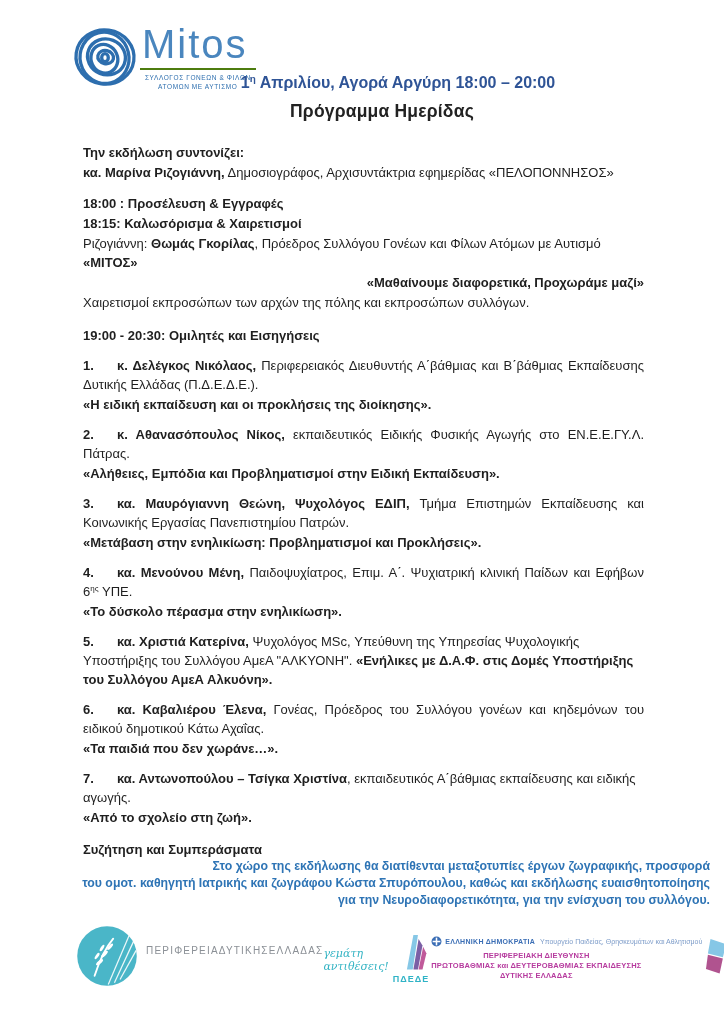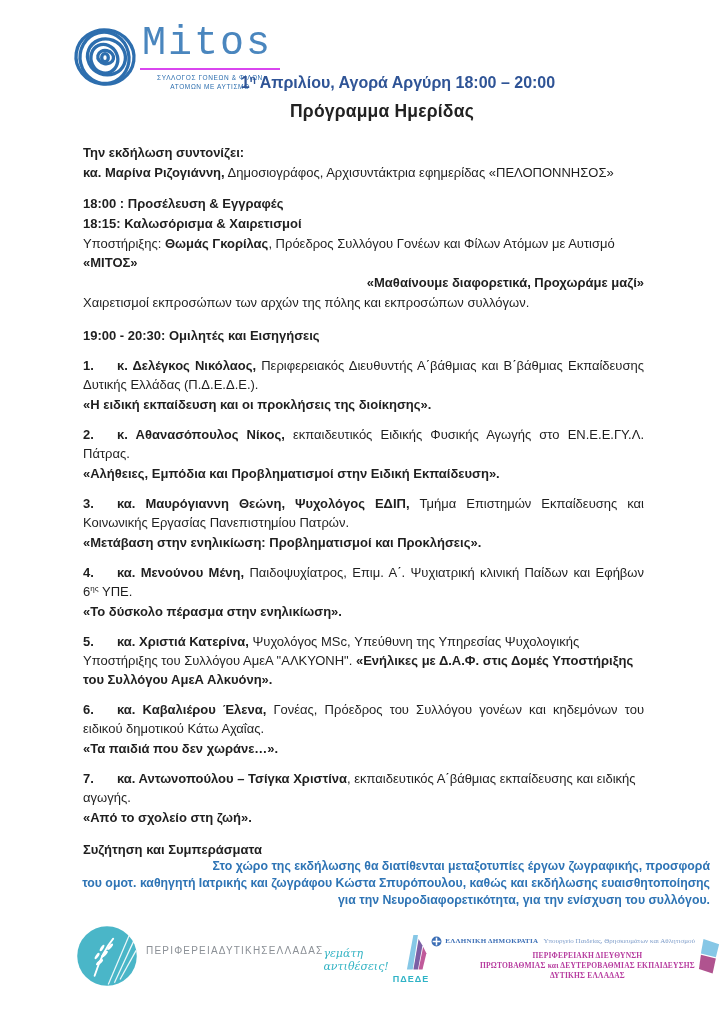--- a/index.html
+++ b/index.html
@@ -9,22 +9,22 @@
   }
   p{margin:1px;}
   .b{font-weight:bold;}
   sup{font-size:0.62em;vertical-align:super;line-height:0;}
 
   
   .mitos-logo{display:flex;align-items:flex-start;}
   .mitos-spiral{flex:0 0 auto;}
   .mitos-text{display:flex;flex-direction:column;align-items:center;margin-left:2px;}
   .mitos-word{
-    color:#4a86be;font-family:Liberation Mono, monospace;font-weight:400;
-    letter-spacing:2px;line-height:1;border-bottom:2px solid #d946ef;padding:0 8px 4px 2px;
+    color:#4a86be;font-family:Liberation Sans, sans-serif;font-weight:400;
+    letter-spacing:2px;line-height:1;border-bottom:2px solid #4d7c0f;padding:0 8px 4px 2px;
   }
   .mitos-sub{color:#2d6eae;text-align:center;letter-spacing:.6px;margin-top:3px;line-height:1.45;}
   .top-mitos{position:absolute;left:72px;top:24px;}
   .top-mitos .mitos-spiral svg{width:66px;height:66px;}
   .top-mitos .mitos-word{font-size:40px;}
   .top-mitos .mitos-sub{font-size:6.5px;}
 
   
   .head-center{position:absolute;left:0;right:0;top:74px;text-align:center;}
   .date-line{color:#2f5496;font-weight:bold;font-size:16px;transform:translateX(36px);}
@@ -50,21 +50,21 @@
   .region{display:flex;align-items:center;}
   .region-circle svg{width:62px;height:62px;}
   .region-text{margin-left:8px;display:flex;flex-direction:row;}
   .region-line{color:#8b9096;font-size:10px;letter-spacing:1.2px;line-height:13px;}
   .region-script{color:#35b4c4;font-family:"DejaVu Serif",serif;font-style:italic;font-size:11px;margin-top:3px;}
 
   .pdede{display:flex;flex-direction:column;align-items:flex-end;margin-left:4px;}
   .pdede svg{width:26px;height:40px;}
   .pdede-label{color:#2fb3c6;font-weight:bold;font-size:9px;letter-spacing:1px;margin-top:2px;}
 
-  .ministry{display:flex;flex-direction:column;align-items:flex-end;margin:0 2px;font-family:Liberation Serif, serif;}
+  .ministry{display:flex;flex-direction:column;align-items:flex-start;margin:0 2px;}
   .ministry-top{display:flex;align-items:center;white-space:nowrap;}
   .ministry-top svg{width:11px;height:11px;margin-right:3px;}
   .ministry-state{color:#3b6eb5;font-weight:bold;font-size:7px;letter-spacing:.3px;}
   .ministry-name{color:#7d9cc9;font-size:7px;margin-left:5px;}
   .ministry-dir{color:#b63a9e;font-weight:bold;font-size:7.5px;line-height:10px;text-align:center;margin-top:4px;letter-spacing:.2px;}
 
   .sail-right svg{width:26px;height:42px;}
 
   .seal svg{width:72px;height:78px;}
 
@@ -104,21 +104,21 @@
     <div class="doc-title">Πρόγραμμα Ημερίδας</div>
   </div>
 
   <div class="content">
     <p class="b">Την εκδήλωση συντονίζει:</p>
     <p><span class="b">κα. Μαρίνα Ριζογιάννη,</span><span> Δημοσιογράφος, Αρχισυντάκτρια εφημερίδας «ΠΕΛΟΠΟΝΝΗΣΟΣ»</span></p>
 
     <p class="b mt">18:00 : Προσέλευση &amp; Εγγραφές</p>
     <p class="b">18:15:  Καλωσόρισμα &amp; Χαιρετισμοί</p>
 
-    <p><span>Υποστήριξης:  </span><span class="b">Θωμάς Γκορίλας</span><span>, Πρόεδρος Συλλόγου Γονέων και Φίλων Ατόμων με Αυτισμό </span><span class="b">«ΜΙΤΟΣ»</span></p>
+    <p><span>Ριζογιάννη:  </span><span class="b">Θωμάς Γκορίλας</span><span>, Πρόεδρος Συλλόγου Γονέων και Φίλων Ατόμων με Αυτισμό </span><span class="b">«ΜΙΤΟΣ»</span></p>
 
     <p class="b centered">«Μαθαίνουμε διαφορετικά, Προχωράμε μαζί»</p>
     <p>Χαιρετισμοί εκπροσώπων των αρχών της πόλης και εκπροσώπων συλλόγων.</p>
 
     <p class="b mt" style="margin-top:14px;">19:00 - 20:30: Ομιλητές και Εισηγήσεις</p>
 
     <div class="speakers">
         <div class="speaker">
           <p class="speaker-desc"><span class="num">1.</span><span class="b">κ. Δελέγκος Νικόλαος, </span><span>Περιφερειακός Διευθυντής Α΄βάθμιας και Β΄βάθμιας Εκπαίδευσης Δυτικής Ελλάδας (Π.Δ.Ε.Δ.Ε.).</span></p>
           <p class="speaker-topic">«Η ειδική εκπαίδευση και οι προκλήσεις της διοίκησης».</p>

